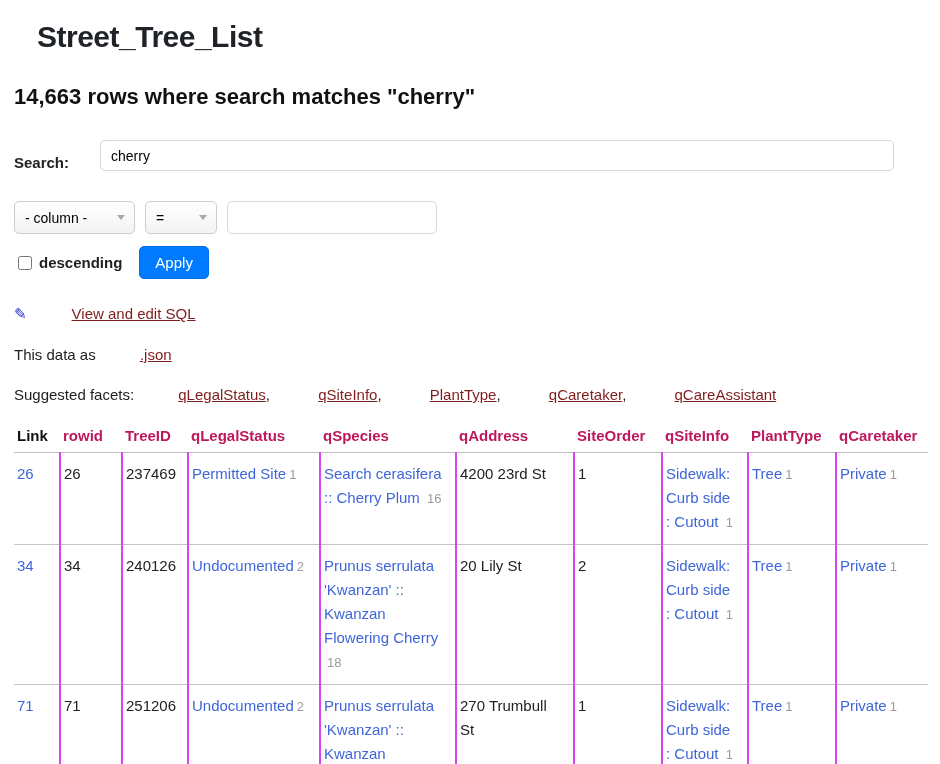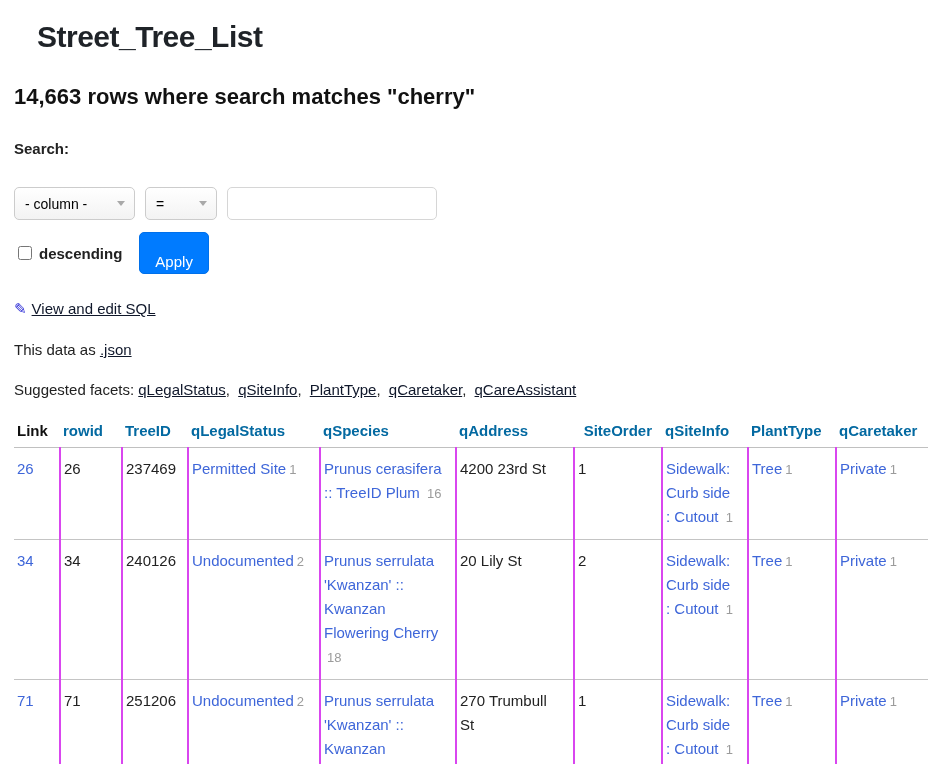--- a/index.html
+++ b/index.html
@@ -54,71 +54,72 @@
   }
   .filter-value-input {
     width: 210px; height: 33px; border: 1px solid #d6d6d6; border-radius: 5px;
     font-size: 14px; padding: 4px 10px;
     font-family: "Liberation Sans", "DejaVu Sans", sans-serif;
   }
   .desc-checkbox { width: 14px; height: 14px; margin: 0 7px 0 4px; }
   .desc-label { font-size: 15px; font-weight: bold; margin-right: 17px; }
   .apply-btn {
     background: #007bff; color: #fff; border: 1px solid #0070ea;
-    border-radius: 5px; font-size: 15px; padding: 20px 15px; height: 33px;
+    border-radius: 5px; font-size: 15px; padding: 7px 15px; height: 33px;
     font-family: "Liberation Sans", "DejaVu Sans", sans-serif; cursor: pointer;
   }
 
   
   .line { font-size: 15px; margin: 0 0 23px 0; color: #222; }
-  a.plain-link { color: #0f172a; text-decoration: underline; cursor: pointer; }
+  a.plain-link { color: #7f1d1d; text-decoration: underline; cursor: pointer; margin-left: 40px; }
   .pencil { color: #2a2ad5; margin-right: 5px; text-decoration: none; }
   .facets-line { font-size: 15px; margin: 0 0 20px 0; color: #222; }
   .facets-line .sep { color: #222; margin-right: 4px; }
 
   
   table.results { border-collapse: collapse; font-size: 15px; table-layout: fixed; }
   th {
     text-align: left; font-weight: bold; color: #111; font-size: 15px;
     padding: 4px 10px 8px 3px; border-bottom: 1px solid #c0c0c0; white-space: nowrap;
   }
-  th a { color: #0369a1; text-decoration: none; cursor: pointer; }
+  th a { color: #be185d; text-decoration: none; cursor: pointer; }
   td {
     vertical-align: top; padding: 9px 10px 9px 3px; line-height: 24px;
     border-bottom: 1px solid #c4c4c4; border-right: 2px solid #d946ef;
     word-wrap: break-word;
   }
   td:last-child { border-right: none; }
   tr:last-child td { border-bottom: none; }
   td a.cell-link { color: #3e66d9; text-decoration: none; cursor: pointer; }
   .count { color: #9b9b9b; font-size: 13px; margin-left: 3px; }
 
   .col-link  { width: 46px; }
   .col-rowid { width: 62px; }
   .col-treeid{ width: 66px; }
   .col-legal { width: 132px; }
   .col-species { width: 136px; }
   .col-address { width: 118px; }
-  .col-siteorder { width: 88px; text-align: right; }
+  .col-siteorder { width: 88px; }
   .col-siteinfo { width: 86px; }
   .col-planttype { width: 88px; }
   .col-caretaker { width: 92px; }
 </style>
 </head>
 <body>
 
 <div class="page-header">
   <div class="accent-bar"></div>
   <h1 class="title">Street_Tree_List</h1>
 </div>
 
 <p class="summary">14,663 rows where search matches "cherry"</p>
 
 <div class="search-row">
   <span class="search-label">Search:</span>
+  <input class="search-input" type="text" value="cherry" style="">
 </div>
 
 <div class="filter-row">
   <span class="select-wrap">
     <select class="sel-column">
       <option>- column -</option>
     </select>
     <span class="select-arrow"></span>
   </span>
   <span class="select-wrap">
@@ -162,21 +163,21 @@
       <th class="col-planttype"><a>PlantType</a></th>
       <th class="col-caretaker"><a>qCaretaker</a></th>
     </tr>
   </thead>
   <tbody>
     <tr>
       <td><a class="cell-link">26</a></td>
       <td>26</td>
       <td>237469</td>
       <td><a class="cell-link">Permitted Site</a><span class="count">1</span></td>
-      <td><a class="cell-link">Prunus cerasifera :: TreeID Plum</a> <span class="count">16</span></td>
+      <td><a class="cell-link">Search cerasifera :: Cherry Plum</a> <span class="count">16</span></td>
       <td>4200 23rd St</td>
       <td>1</td>
       <td><a class="cell-link">Sidewalk: Curb side : Cutout</a> <span class="count">1</span></td>
       <td><a class="cell-link">Tree</a><span class="count">1</span></td>
       <td><a class="cell-link">Private</a><span class="count">1</span></td>
     </tr>
     <tr>
       <td><a class="cell-link">34</a></td>
       <td>34</td>
       <td>240126</td>

